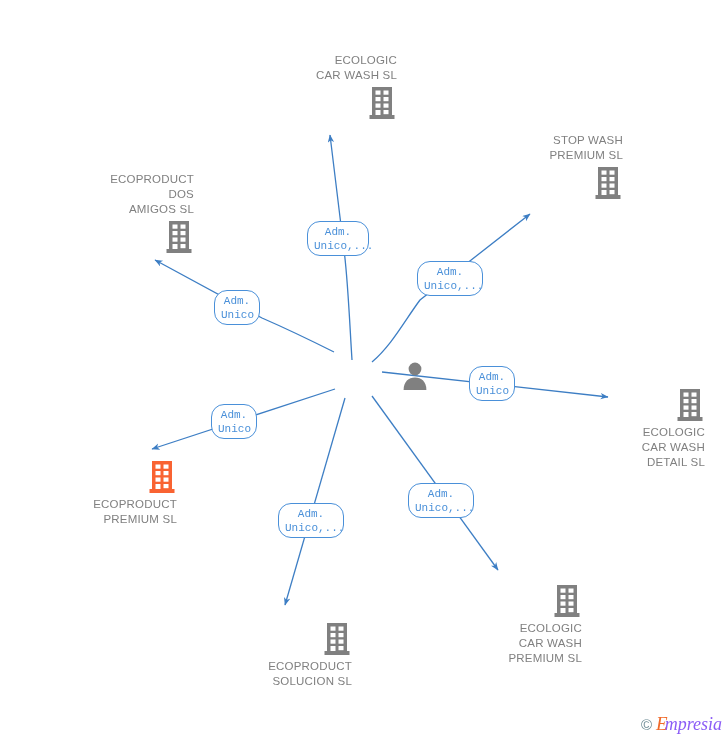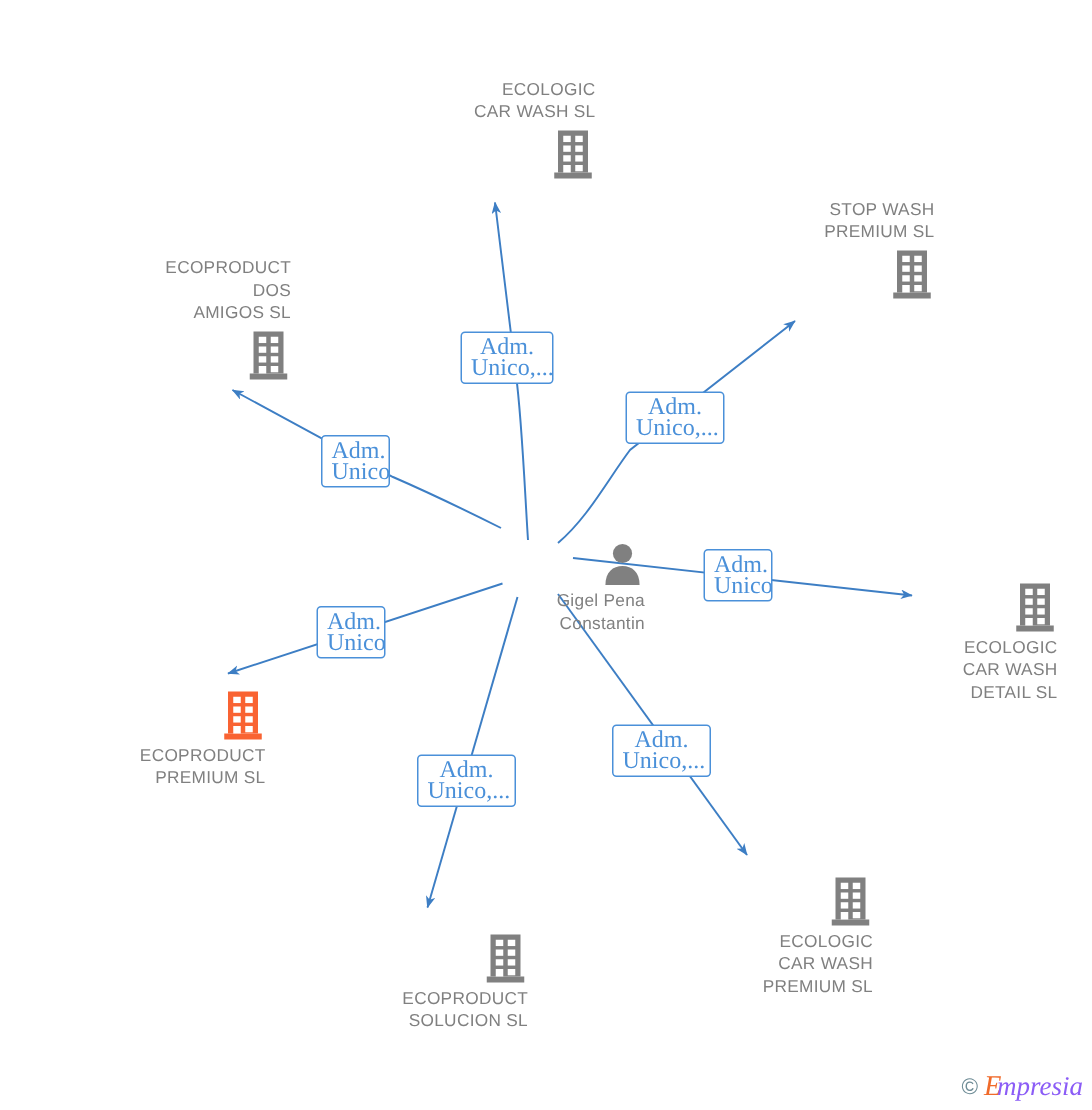--- a/index.html
+++ b/index.html
@@ -44,24 +44,24 @@
     color: #808080;
   }
   .label-above .node-label { margin-bottom: 3px; }
   .label-below .node-label { margin-top: 3px; }
 
   .edge-label {
     position: absolute;
     box-sizing: border-box;
     background: #ffffff;
     border: 1.3px solid #4a90d9;
-    border-radius: 3px;
+    border-radius: 13px;
     color: #4a90d9;
-    font-family: Liberation Serif, serif;
-    font-size: 16px;
+    font-family: Liberation Mono, monospace;
+    font-size: 11px;
     line-height: 14px;
     text-align: center;
     padding: 3px 6px 4px 6px;
     white-space: pre-line;
   }
   .watermark {
     position: absolute;
     right: 6px;
     bottom: 6px;
     display: flex;
@@ -224,22 +224,20 @@
         </svg></span>
       <span class="node-label">ECOLOGIC
 CAR WASH
 PREMIUM  SL</span>
     </div>
     <div class="node label-below" style="width: 150px; left: 280px; top: 361px;">
       <span class="node-icon"><svg width="30" height="30" viewBox="0 0 30 30">
           <circle cx="15" cy="8" r="6.4" fill="#808080"></circle>
           <path d="M3.6 29 C3.6 20.5 8.6 16.4 15 16.4 C21.4 16.4 26.4 20.5 26.4 29 Z" fill="#808080"></path>
         </svg></span>
-      <span class="node-label">Gigel Pena
-Constantin</span>
     </div>
   </div>
 
 <div id="edge-labels-layer">
     <div class="edge-label" style="left: 307px; top: 221px; width: 62px; height: 35px; border-color: rgb(74, 144, 217); color: rgb(74, 144, 217);">Adm.
 Unico,...</div>
     <div class="edge-label" style="left: 417px; top: 261px; width: 66px; height: 35px; border-color: rgb(74, 144, 217); color: rgb(74, 144, 217);">Adm.
 Unico,...</div>
     <div class="edge-label" style="left: 214px; top: 290px; width: 46px; height: 35px; border-color: rgb(74, 144, 217); color: rgb(74, 144, 217);">Adm.
 Unico</div>

